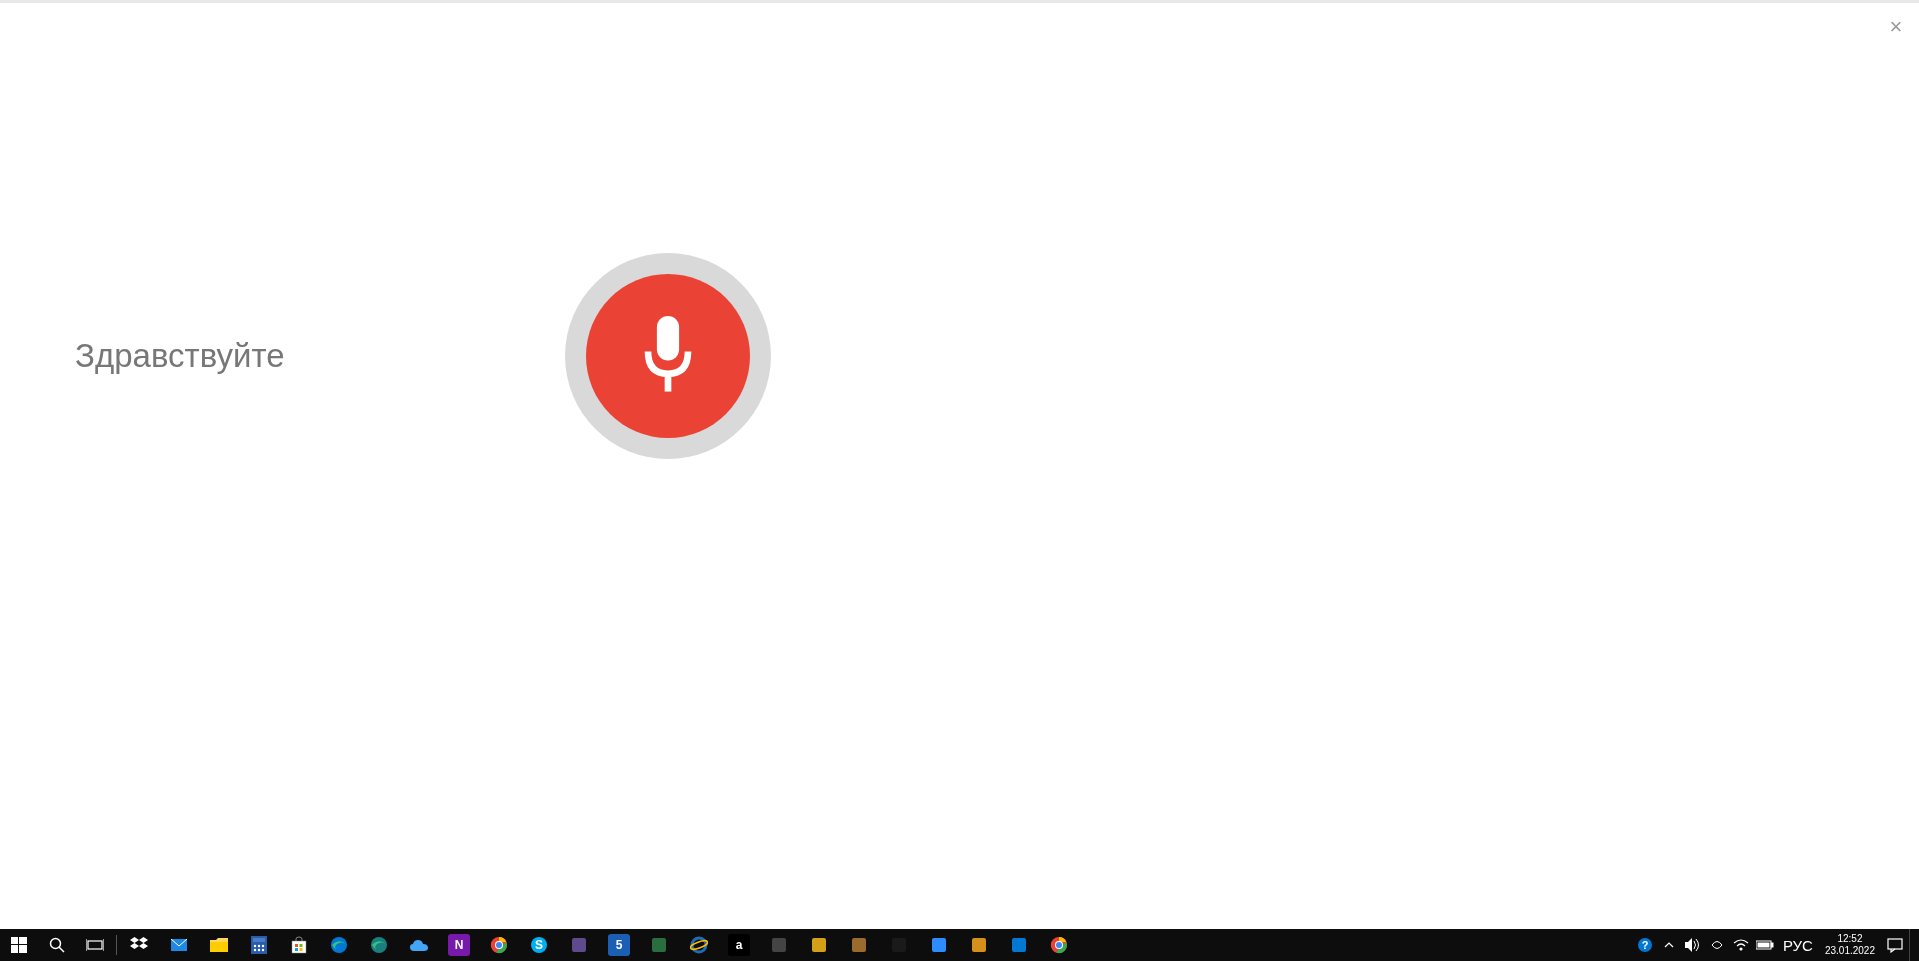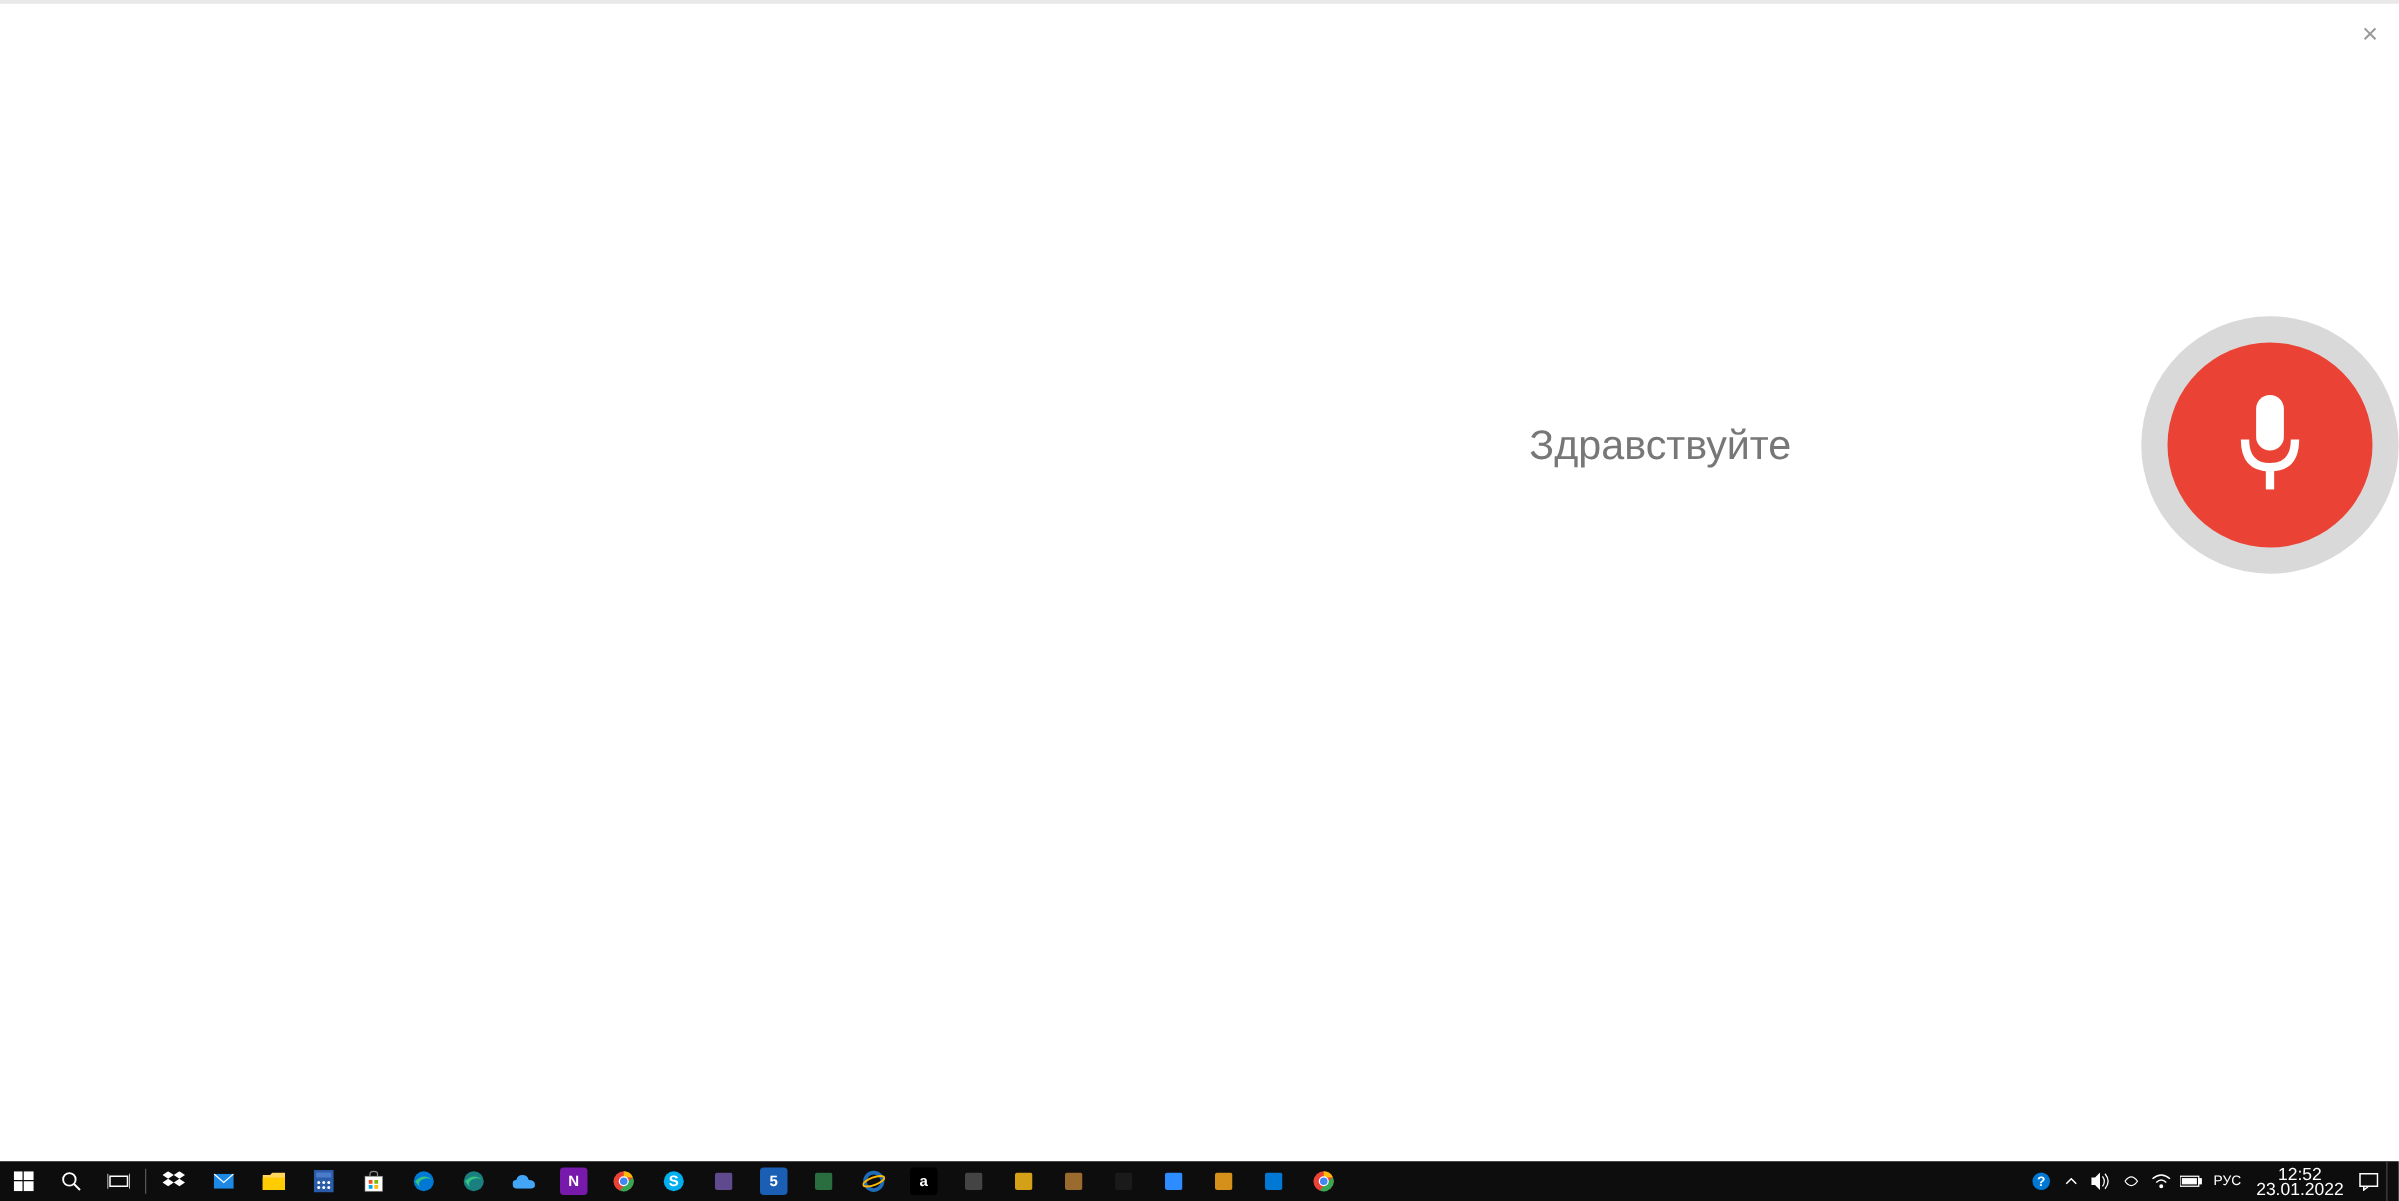--- a/index.html
+++ b/index.html
@@ -37,22 +37,21 @@
       font-weight: 300;
     }
     .voice-search-container {
       position: absolute;
       top: 3px;
       left: 0;
       right: 0;
       bottom: 32px;
       display: flex;
       align-items: center;
-      justify-content: flex-end;
-      margin-left: 16px;
+      justify-content: flex-start;
     }
     .voice-content {
       display: flex;
       align-items: center;
       gap: 280px;
       margin-top: -220px;
       margin-left: 75px;
     }
     .prompt-text {
       font-size: 33px;
@@ -147,32 +146,32 @@
       width: 24px;
       height: 32px;
       display: flex;
       align-items: center;
       justify-content: center;
       cursor: pointer;
       color: #fff;
       font-size: 12px;
     }
     .tray-lang {
-      font-size: 11px;
+      font-size: 15px;
       color: #fff;
       padding: 0 6px;
       cursor: pointer;
       text-align: center;
     }
     .tray-clock {
       display: flex;
       flex-direction: column;
       align-items: center;
       justify-content: flex-start;
-      font-size: 14px;
+      font-size: 10px;
       color: #fff;
       padding: 0 6px;
       cursor: pointer;
       line-height: 12px;
     }
     .tray-notif {
       width: 28px;
       height: 32px;
       display: flex;
       align-items: center;

